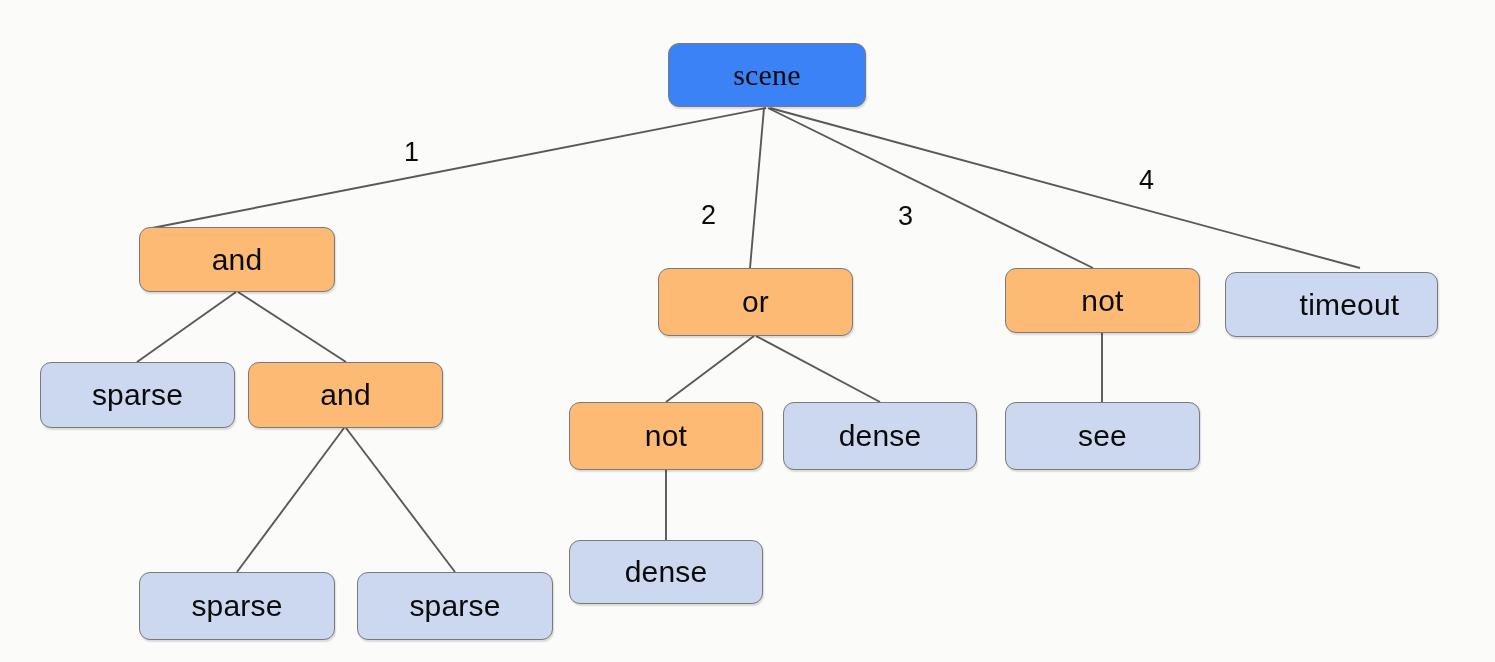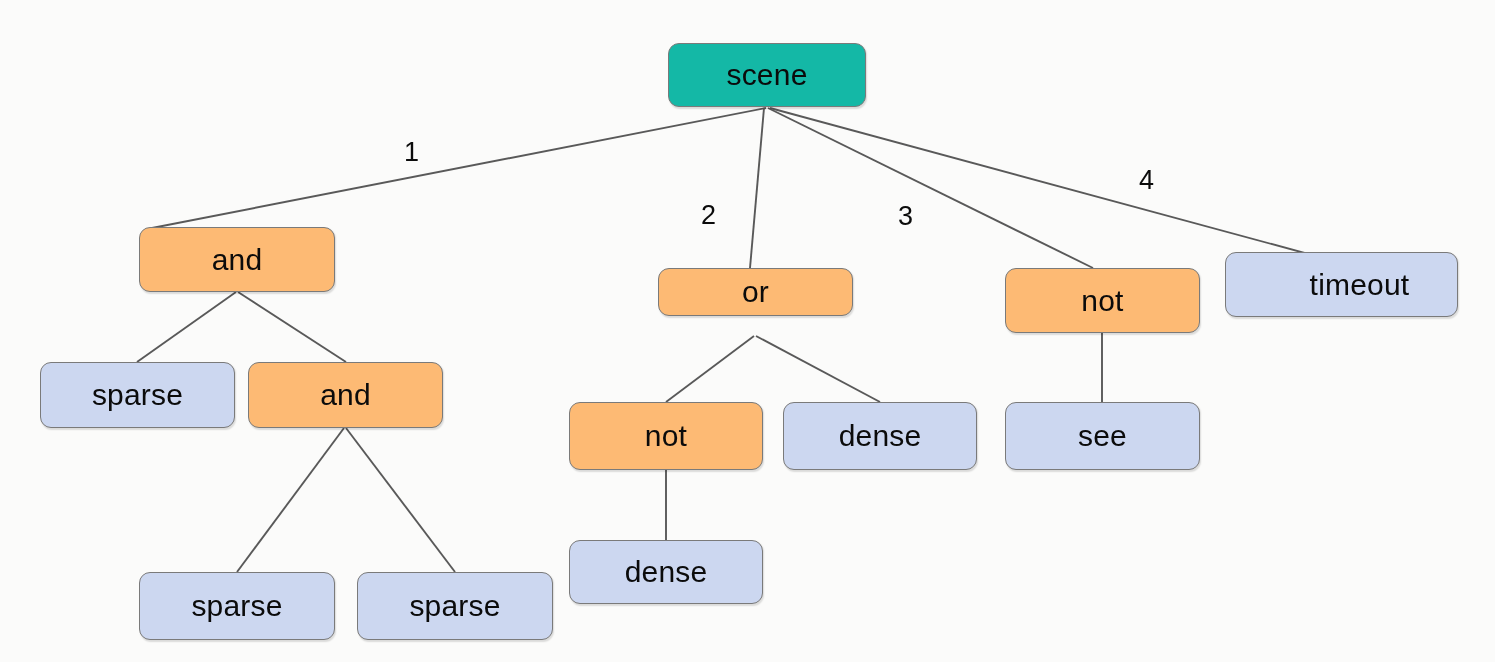--- a/index.html
+++ b/index.html
@@ -30,21 +30,21 @@
     border-radius: 11px;
     display: flex;
     align-items: center;
     justify-content: center;
     font-size: 30px;
     color: #0b0b0b;
     line-height: 1;
     letter-spacing: 0.2px;
     box-shadow: 1px 1.5px 1.5px rgba(0,0,0,0.13);
   }
-  .node.root   { background: #14b8a6; }
+  .node.root   { background: #3b82f6; font-family: Liberation Serif, serif; }
   .node.op     { background: #fdba74; }
   .node.leaf   { background: #ccd7f0; }
   .edge-label {
     position: absolute;
     font-size: 27px;
     color: #0b0b0b;
     line-height: 1;
     white-space: nowrap;
   }
 </style>
@@ -77,38 +77,38 @@
     </div>
     <div class="node op" style="left: 248px; top: 362px; width: 195px; height: 66px;">
       <span>and</span>
     </div>
     <div class="node leaf" style="left: 139px; top: 572px; width: 196px; height: 68px;">
       <span>sparse</span>
     </div>
     <div class="node leaf" style="left: 357px; top: 572px; width: 196px; height: 68px;">
       <span>sparse</span>
     </div>
-    <div class="node op" style="left: 658px; top: 268px; width: 195px; height: 48px;">
+    <div class="node op" style="left: 658px; top: 268px; width: 195px; height: 68px;">
       <span>or</span>
     </div>
     <div class="node op" style="left: 569px; top: 402px; width: 194px; height: 68px;">
       <span>not</span>
     </div>
     <div class="node leaf" style="left: 783px; top: 402px; width: 194px; height: 68px;">
       <span>dense</span>
     </div>
     <div class="node leaf" style="left: 569px; top: 540px; width: 194px; height: 64px;">
       <span>dense</span>
     </div>
     <div class="node op" style="left: 1005px; top: 268px; width: 195px; height: 65px;">
       <span>not</span>
     </div>
     <div class="node leaf" style="left: 1005px; top: 402px; width: 195px; height: 68px; text-align: right;">
       <span>see</span>
     </div>
-    <div class="node leaf" style="left: 1225px; top: 252px; width: 233px; height: 65px; padding-left: 36px;">
+    <div class="node leaf" style="left: 1225px; top: 272px; width: 213px; height: 65px; padding-left: 36px;">
       <span>timeout</span>
     </div>
     <div class="edge-label" style="left: 404px; top: 139px;">1</div>
     <div class="edge-label" style="left: 701px; top: 202px;">2</div>
     <div class="edge-label" style="left: 898px; top: 203px;">3</div>
     <div class="edge-label" style="left: 1139px; top: 167px;">4</div>
   </div>
 
 </body></html>

